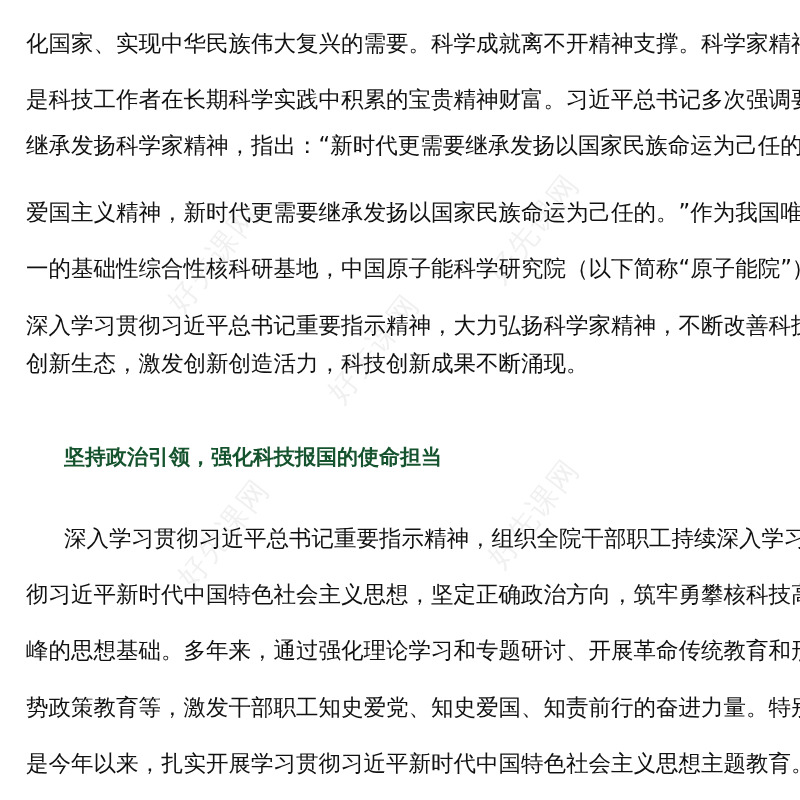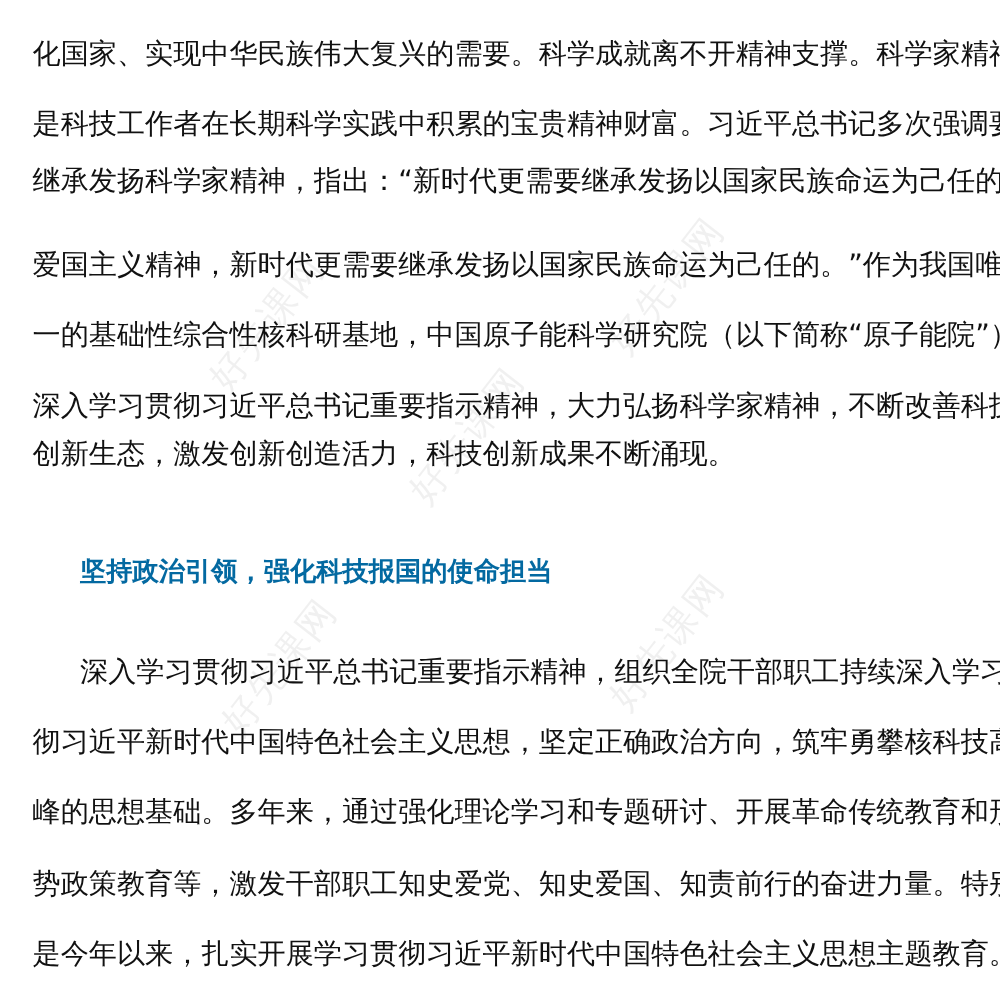--- a/index.html
+++ b/index.html
@@ -40,21 +40,21 @@
       width: 712px;
     }
     .heading {
       position: absolute;
       left: 64px;
       height: 30px;
       font-size: 21px;
       line-height: 30px;
       font-weight: bold;
       white-space: nowrap;
-      color: #0369a1;
+      color: #14532d;
     }
     .watermark {
       position: absolute;
       font-size: 30px;
       color: rgba(0,0,0,0.06);
       transform: rotate(-52deg);
       white-space: nowrap;
       pointer-events: none;
       letter-spacing: 2px;
       font-family: "DejaVu Sans", sans-serif;

